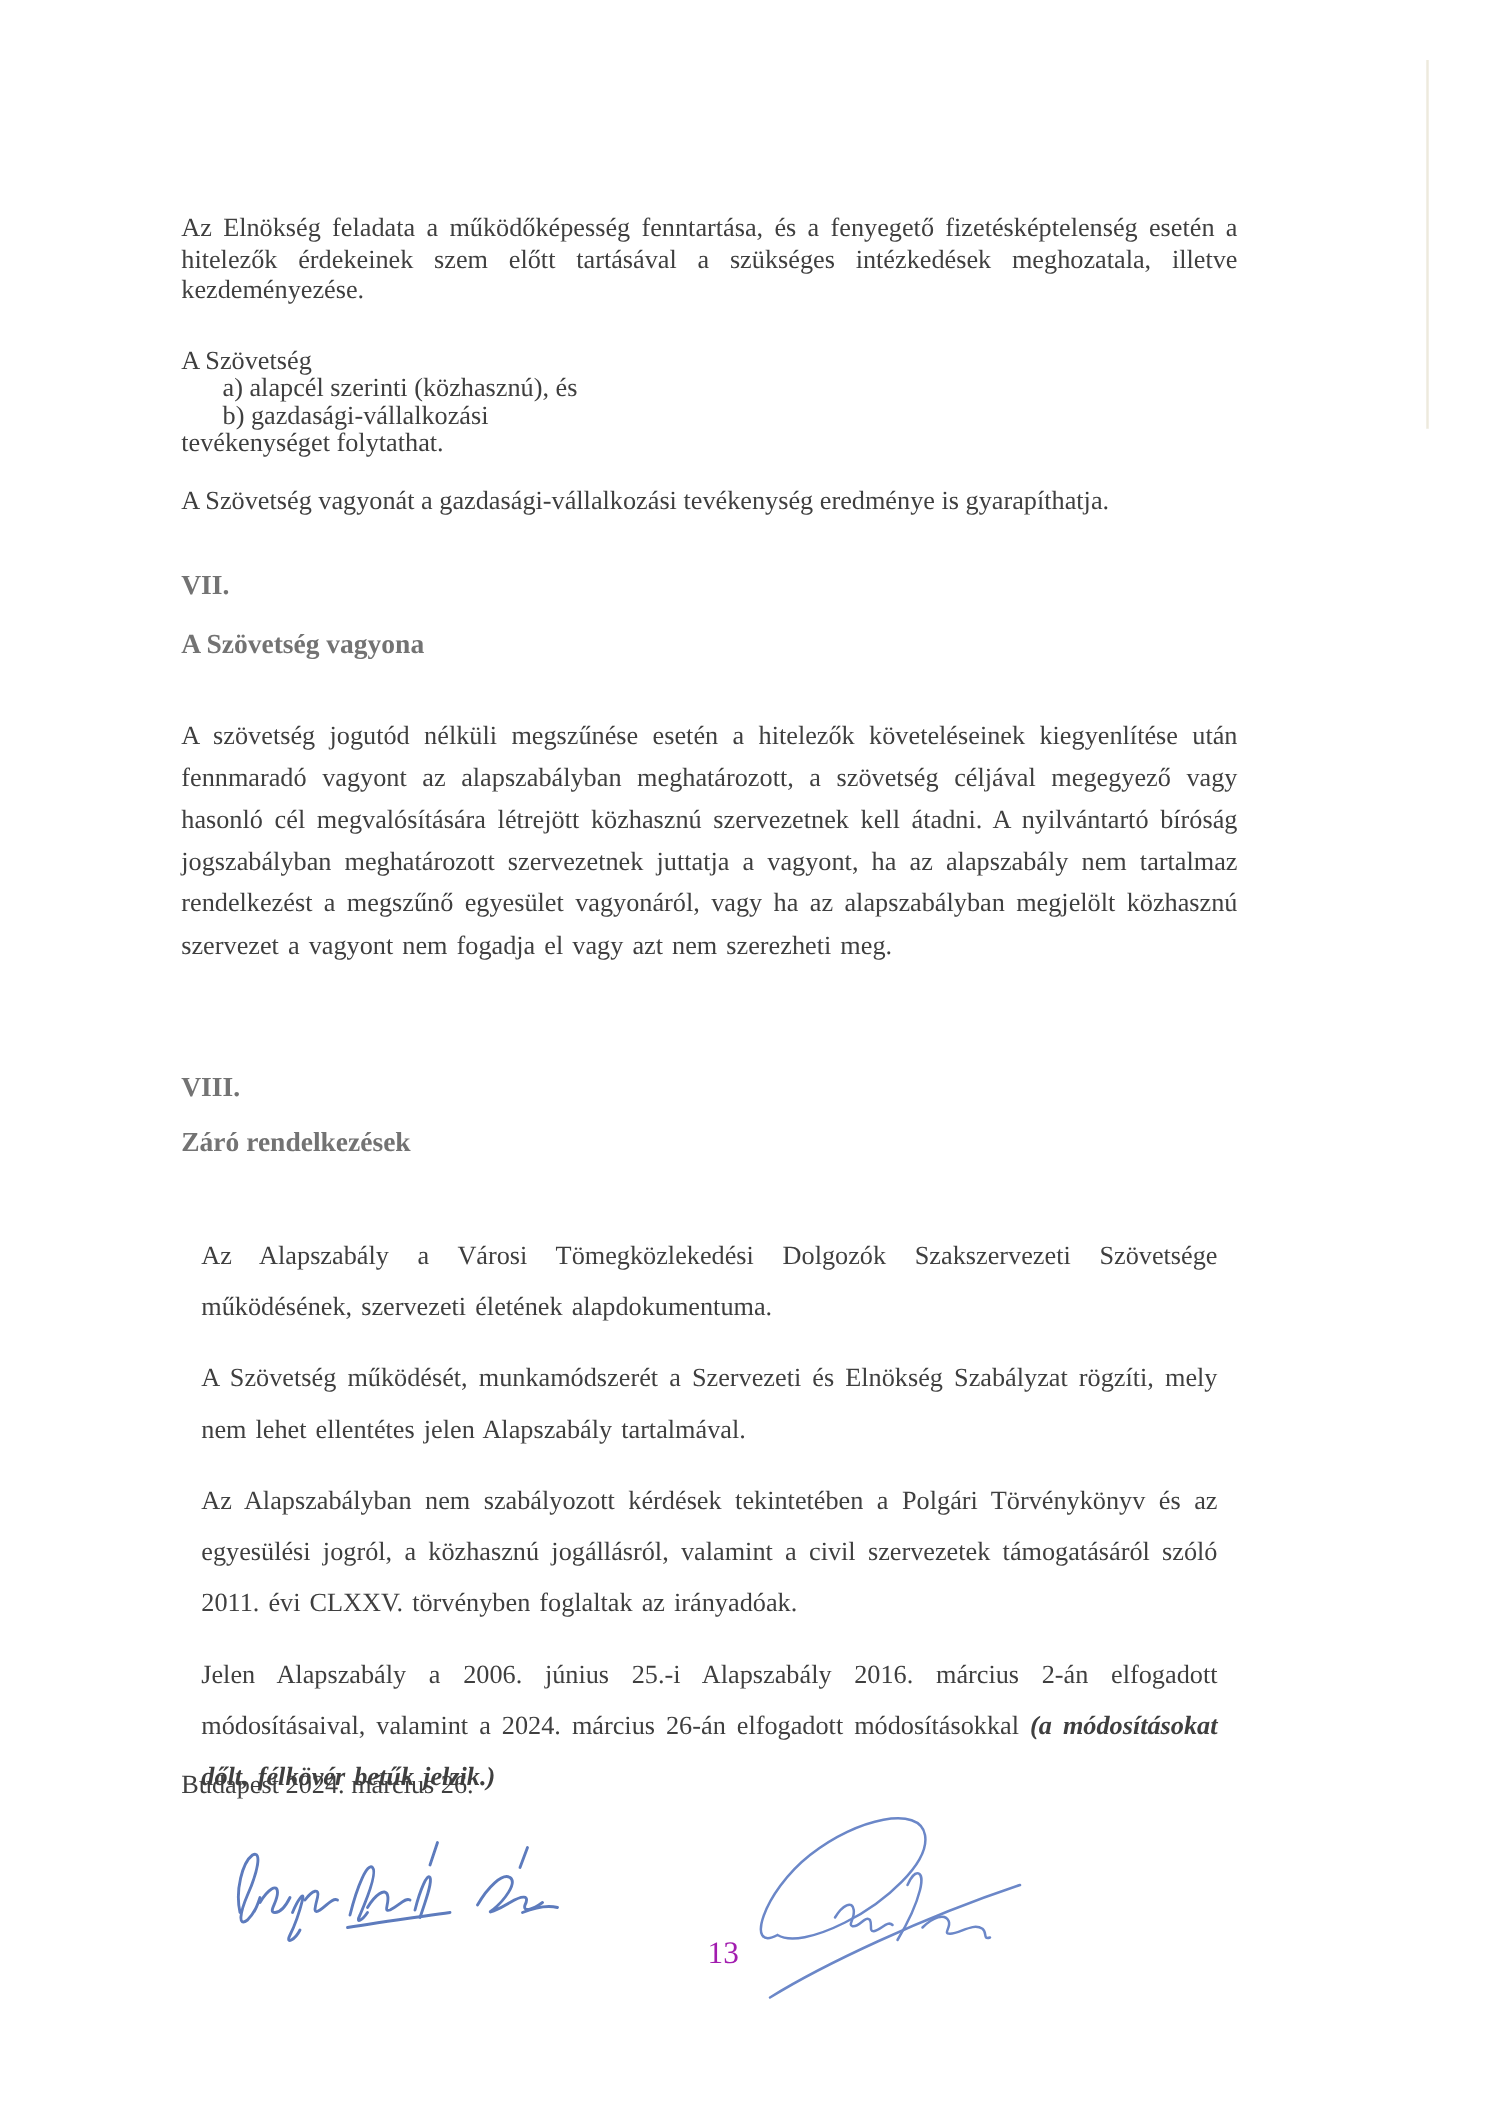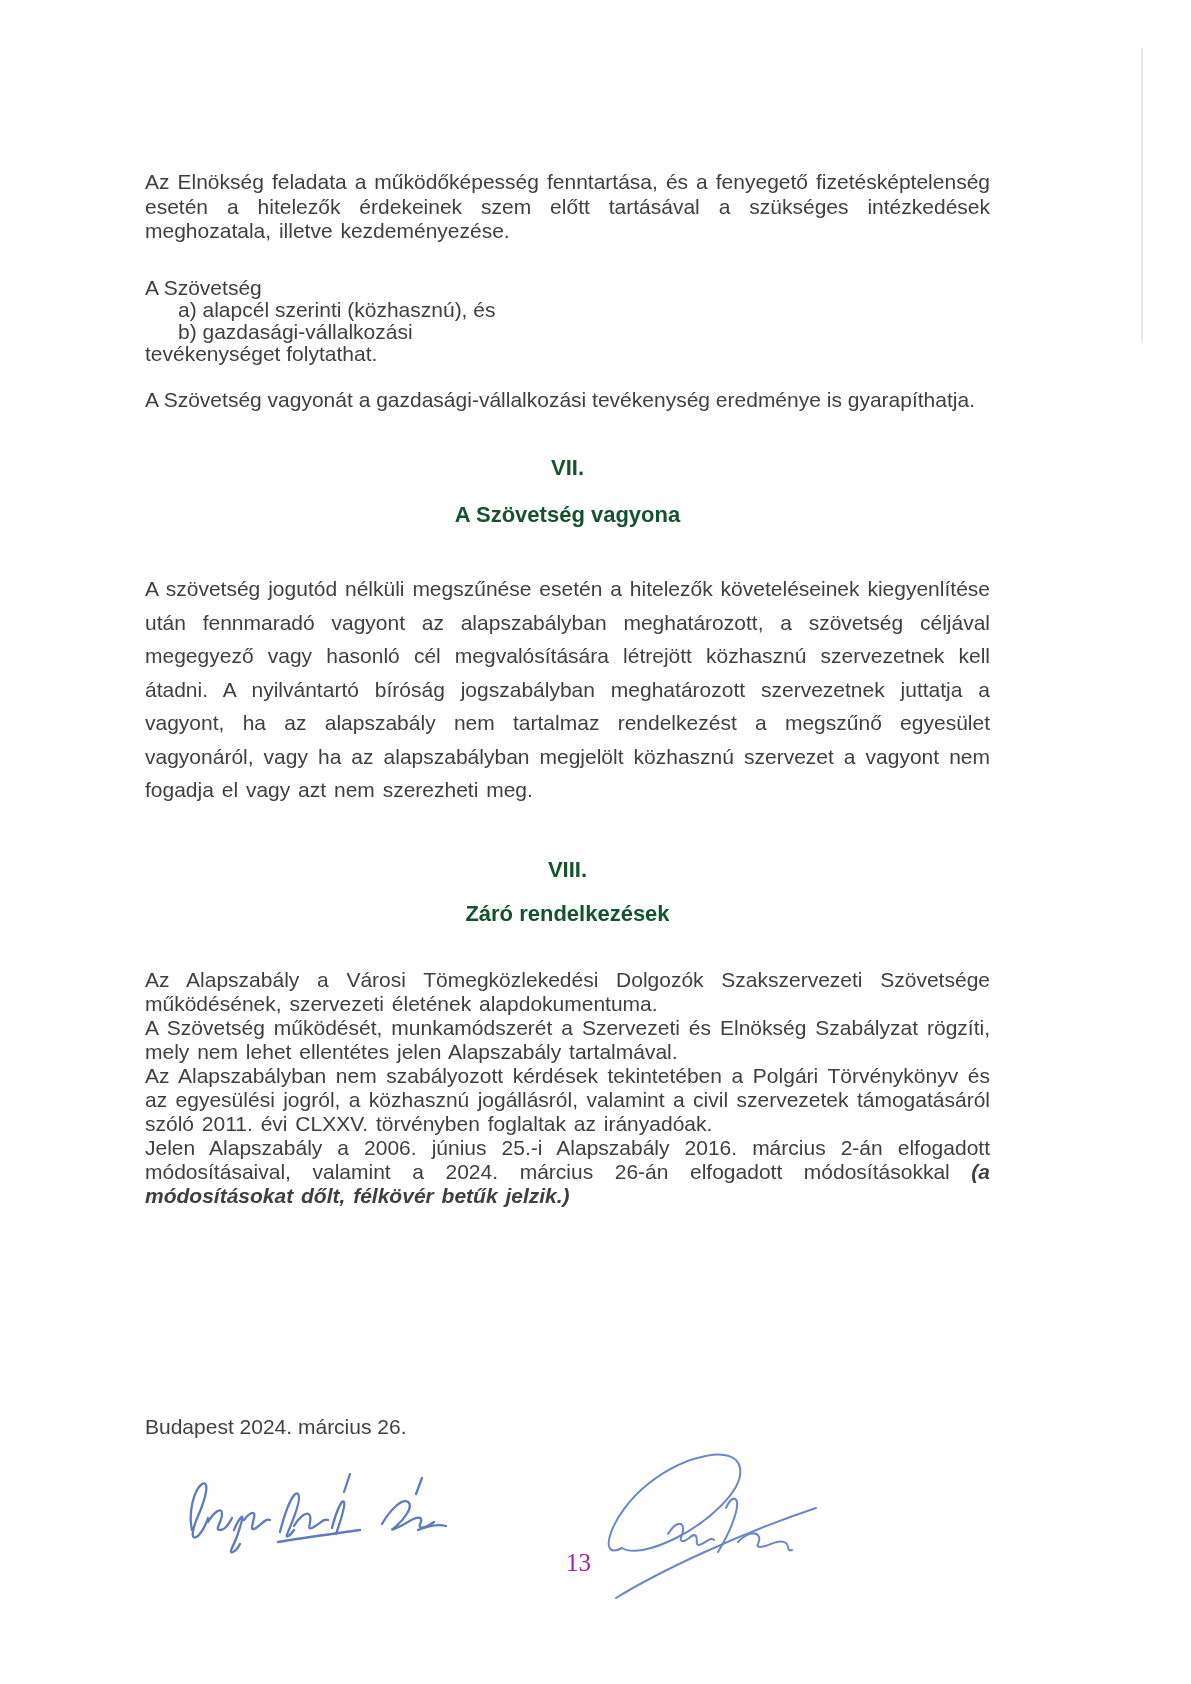--- a/index.html
+++ b/index.html
@@ -5,33 +5,33 @@
   html,body{margin:0;padding:0;background:#ffffff;}
   .page{
     position:relative;
     width:1191px;
     height:1684px;
     background:#ffffff;
     font-family:"Liberation Sans", sans-serif;
     color:#3f3f3f;
     overflow:hidden;
   }
-  .blk{position:absolute;left:145px;width:845px;margin:0;}
+  .blk{position:absolute;left:145px;width:845px;margin:0;font-family:Liberation Serif, serif;}
   .body{font-size:21px;}
   .just{text-align:justify;word-spacing:2px;}
   .lh24{line-height:24.5px;}
   .lh22{line-height:22px;font-size:21px;}
   .lh33{line-height:33.5px;}
-  .lh35 p{margin:0;line-height:24px;}
+  .lh35 p{margin:16px;line-height:41px;}
   .ind{padding-left:33px;}
   h2.blk{
-    text-align:center;
+    text-align:left;
     font-size:22px;
     font-weight:bold;
-    color:#14532d;
+    color:#737373;
     line-height:24px;
   }
   .emph{font-weight:bold;font-style:italic;}
   .pagenum{
     position:absolute;
     left:566px;top:1549px;
     font-family:"Liberation Serif", serif;
     font-size:25px;color:#a21caf;
   }
   .sig{position:absolute;}

